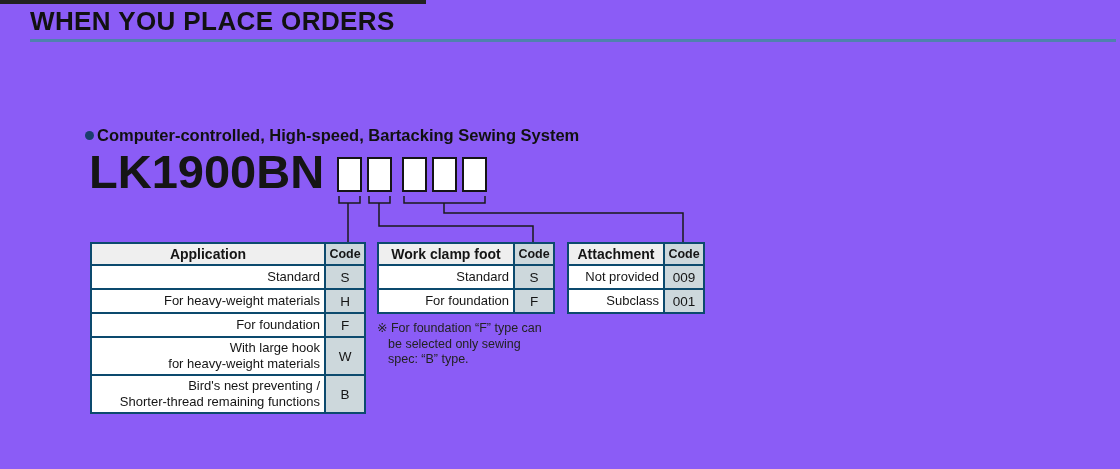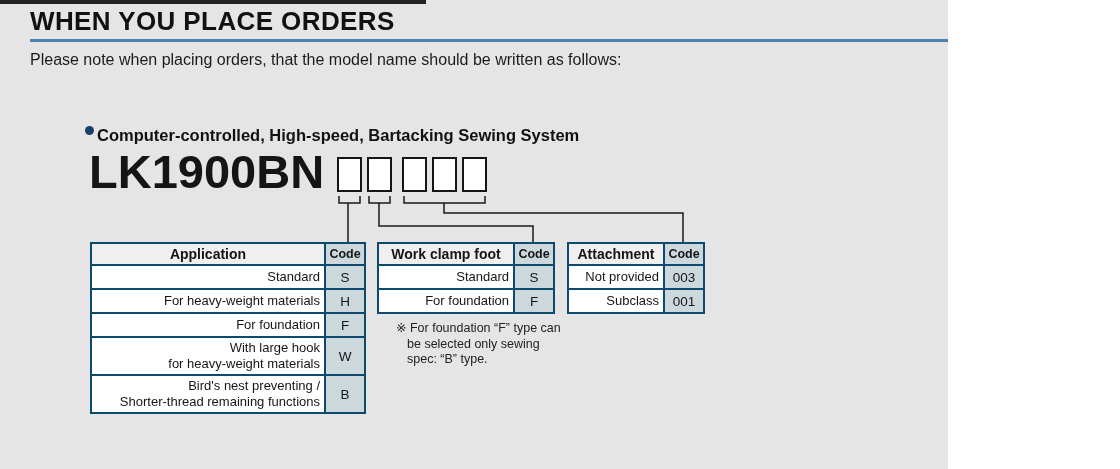--- a/index.html
+++ b/index.html
@@ -1,32 +1,32 @@
 <!DOCTYPE html>
 <html><head>
 <meta charset="utf-8">
 <style>
   html,body{margin:0;padding:0;background:#fff;}
   .page{
-    position:relative;width:948px;height:469px;background:#e5e5e5;overflow:hidden;
+    position:relative;width:1120px;height:469px;background:#8b5cf6;overflow:hidden;
     font-family:"Liberation Sans","DejaVu Sans",sans-serif;color:#151515;
   }
   .top-strip{position:absolute;left:0;top:0;width:426px;height:4px;background:#222;}
   .page-title{
     position:absolute;left:30px;top:6px;font-size:26px;font-weight:bold;
     letter-spacing:.4px;color:#111;white-space:nowrap;
   }
   .title-rule{position:absolute;left:30px;top:39px;width:1086px;height:3px;background:#4f81ae;}
   .intro{position:absolute;left:30px;top:51px;font-size:16px;color:#1c1c1c;white-space:nowrap;}
   .badge{
     position:absolute;left:30px;top:86px;height:25px;line-height:25px;padding:0 17px;
     border-radius:13px;background:#1a3e6c;color:#fff;font-weight:bold;font-size:15px;white-space:nowrap;
   }
   .product-line{
-    position:absolute;left:85px;top:126px;display:flex;align-items:flex-start;
+    position:absolute;left:85px;top:126px;display:flex;align-items:center;
     font-weight:bold;font-size:16.5px;color:#111;white-space:nowrap;
   }
   .bullet{width:9px;height:9px;border-radius:50%;background:#1a3e6c;margin-right:3px;flex:0 0 auto;}
   .model-prefix{
     position:absolute;left:89px;top:148px;font-size:47px;font-weight:bold;line-height:1;
     letter-spacing:0;color:#151515;white-space:nowrap;
   }
   .digit-box{
     position:absolute;top:157px;width:25px;height:35px;border:2px solid #151515;
     background:#fff;box-sizing:border-box;
@@ -39,34 +39,33 @@
   }
   table.spec th,table.spec td{border:2px solid #0c4a6e;box-sizing:border-box;}
   table.spec th{font-weight:bold;font-size:14px;height:22px;background:#efefef;text-align:center;padding:1px 2px;}
   table.spec th.code-h{background:#cdd8dc;font-size:12.5px;}
   table.spec td.label{padding:2px 4px 2px 7px;white-space:pre-line;line-height:1.2;background:#fff;text-align:right;}
   table.spec td.code{background:#cdd8dc;text-align:center;font-size:13.5px;}
   tr.r1{height:24px}tr.r2{height:38px}
   .t-application{left:90px;top:242px;}
   .t-workclamp{left:377px;top:242px;}
   .t-attachment{left:567px;top:242px;}
-  .footnote{position:absolute;left:377px;top:321px;font-size:12.5px;line-height:1.24;color:#222;margin-left:19px;}
+  .footnote{position:absolute;left:377px;top:321px;font-size:12.5px;line-height:1.24;color:#222;}
   .footnote .cont{padding-left:11px;}
 </style>
 </head>
 <body>
 
 <div class="page">
 
   <div class="top-strip"></div>
 
   <div class="page-title">WHEN YOU PLACE ORDERS</div>
   <div class="title-rule"></div>
 
-  <div class="intro">Please note when placing orders, that the model name should be written as follows:</div>
 
 
   <div class="product-line">
     <span class="bullet"></span>
     <span>Computer-controlled, High-speed, Bartacking Sewing System</span>
   </div>
 
   <div class="model-prefix">LK1900BN</div>
   <div class="digit-box bx1"></div>
   <div class="digit-box bx2"></div>
@@ -146,21 +145,21 @@
         <col style="width:96px">
         <col style="width:40px">
       </colgroup>
     <tbody>
         <tr>
       <th>Attachment</th>
       <th class="code-h">Code</th>
     </tr>
     <tr class="r1">
       <td class="label">Not provided</td>
-      <td class="code">003</td>
+      <td class="code">009</td>
     </tr>
     <tr class="r1">
       <td class="label">Subclass</td>
       <td class="code">001</td>
     </tr>
   </tbody>
     </table>
 
   <div class="footnote">
     <div>※ For foundation “F” type can</div>

